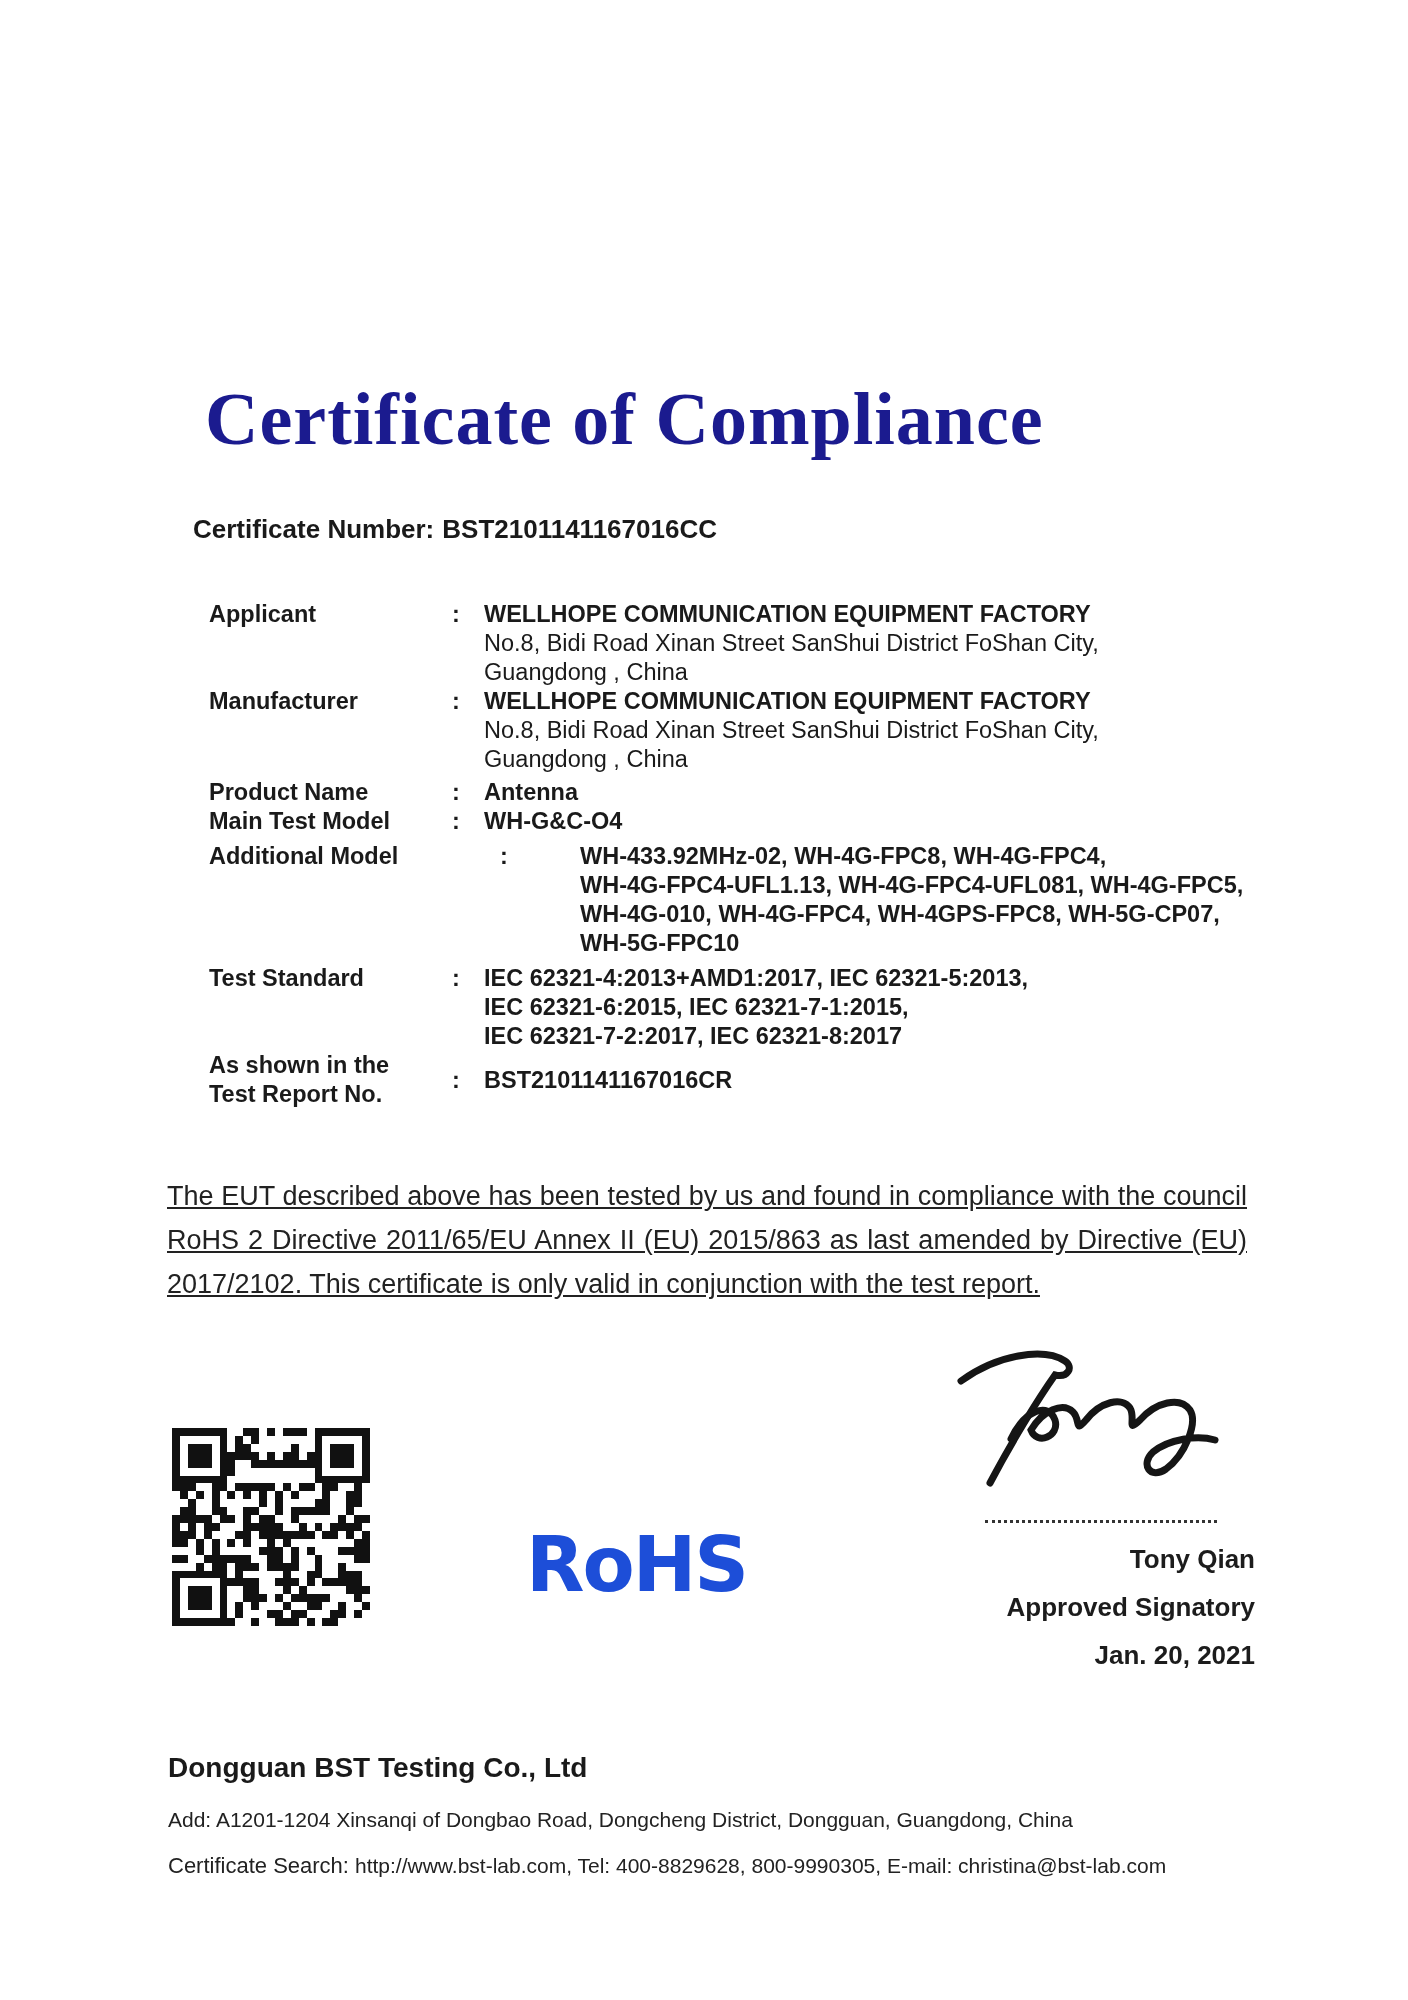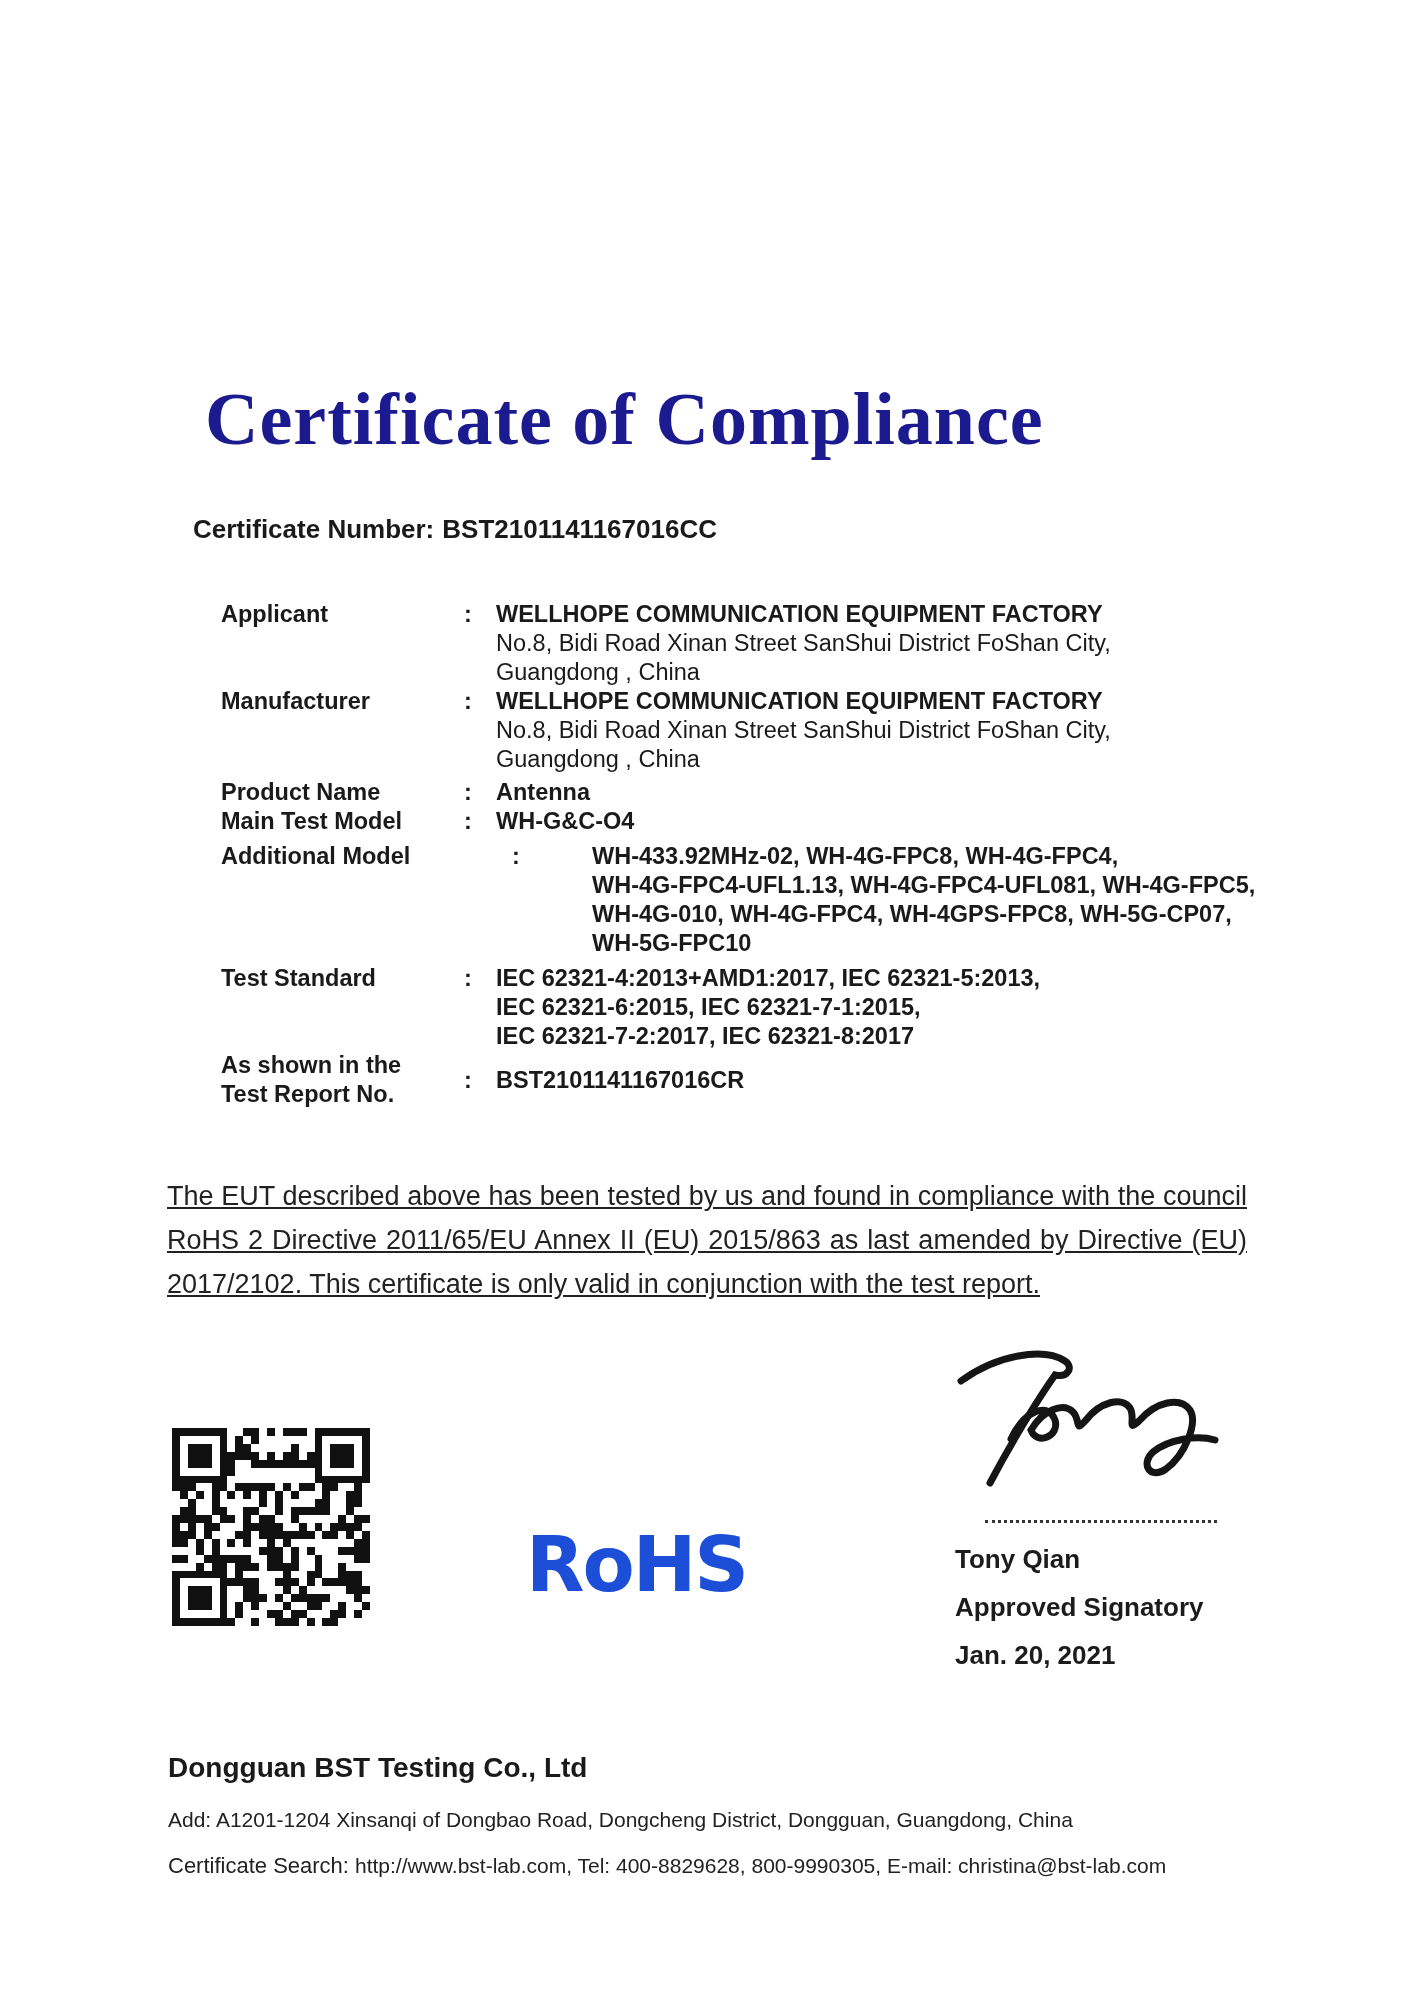--- a/index.html
+++ b/index.html
@@ -9,21 +9,21 @@
   }
   .title{
     position:absolute;left:196px;top:368px;margin:9px;
     font-family:"Liberation Serif","DejaVu Serif",serif;
     font-size:74px;font-weight:bold;letter-spacing:1px;white-space:nowrap;
   }
   .cert-number{
     position:absolute;left:193px;top:514px;font-size:26px;font-weight:bold;white-space:nowrap;
   }
   .cert-number .num{margin-left:8px;}
-  .fields{position:absolute;left:221px;top:600px;width:1010px;font-size:23.5px;line-height:29px;}
+  .fields{position:absolute;left:209px;top:600px;width:1010px;font-size:23.5px;line-height:29px;}
   .field-row{display:flex;align-items:flex-start;}
   .f-label{width:243px;flex:none;font-weight:bold;}
   .f-sep{width:32px;flex:none;font-weight:bold;text-align:left;}
   .f-value{flex:1;}
   .vl{white-space:nowrap;}
   .bold{font-weight:bold;}
   .row-product{margin-top:4px;}
   .row-additional{margin-top:6px;gap:48px;}
   .row-standard{margin-top:6px;}
   .row-split{align-items:center;}
@@ -42,21 +42,21 @@
     position:absolute;left:526px;top:1520px;
     font-family:"DejaVu Sans",sans-serif;font-weight:bold;font-size:76px;
     letter-spacing:-2px;color:#1d4ed8;white-space:nowrap;
   }
   .signature{position:absolute;left:945px;top:1345px;}
   .dotted-line{
     position:absolute;left:985px;top:1506px;width:232px;height:14px;
     border-bottom:3px dotted #333;
   }
   .signatory{
-    position:absolute;left:955px;top:1544px;width:300px;text-align:left;
+    position:absolute;left:955px;top:1544px;width:300px;text-align:right;
     font-size:26px;font-weight:bold;color:#1c1c1c;
   }
   .signatory > div{margin-bottom:17px;white-space:nowrap;}
   .footer-company{
     position:absolute;left:168px;top:1752px;font-size:28px;font-weight:bold;white-space:nowrap;
   }
   .footer-address{
     position:absolute;left:168px;top:1808px;font-size:21px;color:#222;white-space:nowrap;
   }
   .footer-search{

